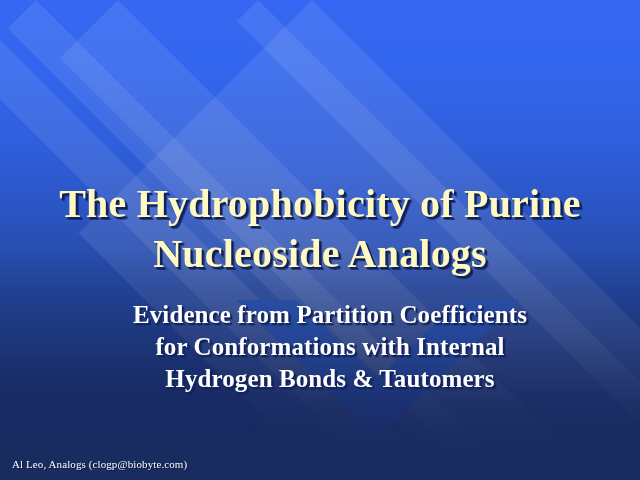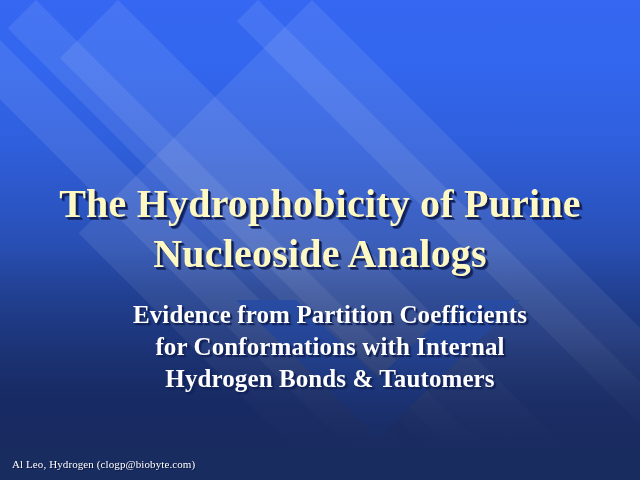--- a/index.html
+++ b/index.html
@@ -169,16 +169,16 @@
 
   <div class="content">
 
     <h1 class="title">The Hydrophobicity of Purine
 Nucleoside Analogs</h1>
 
     <h2 class="subtitle">Evidence from Partition Coefficients
 for Conformations with Internal
 Hydrogen Bonds &amp; Tautomers</h2>
 
-    <div class="footer-text">Al Leo, Hydrogen (clogp@biobyte.com)</div>
+    <div class="footer-text">Al Leo, Analogs (clogp@biobyte.com)</div>
 
   </div>
 </div>
 
 </body></html>

